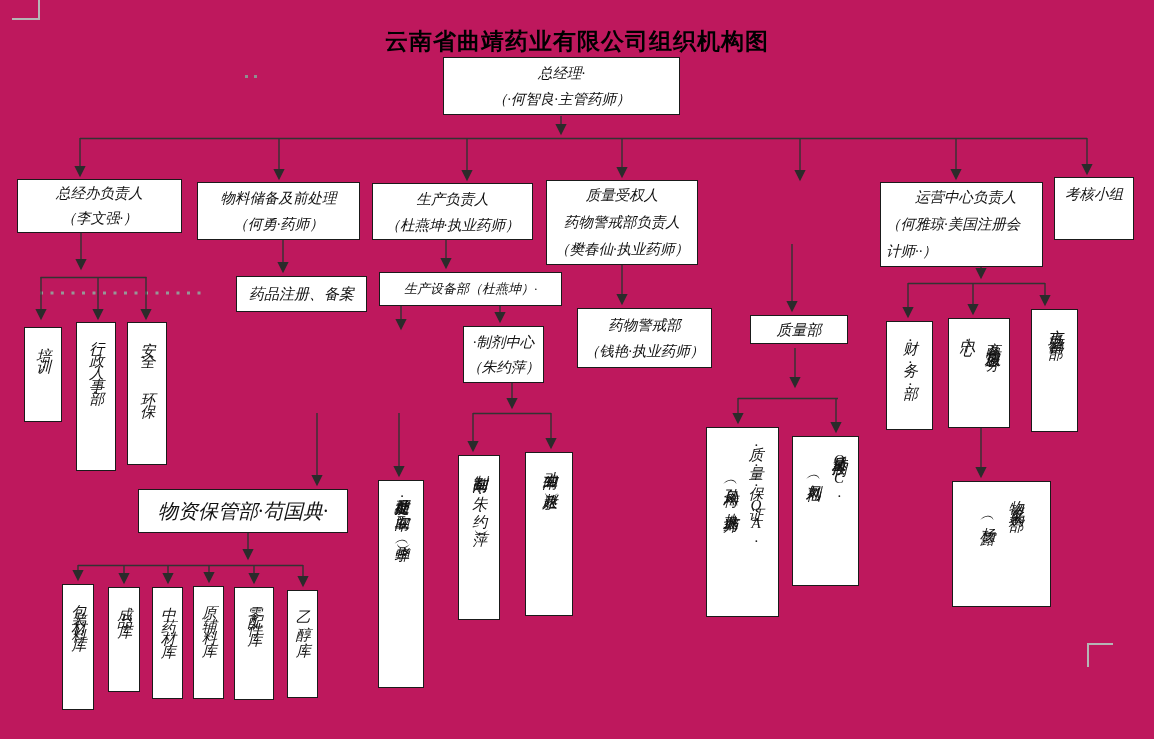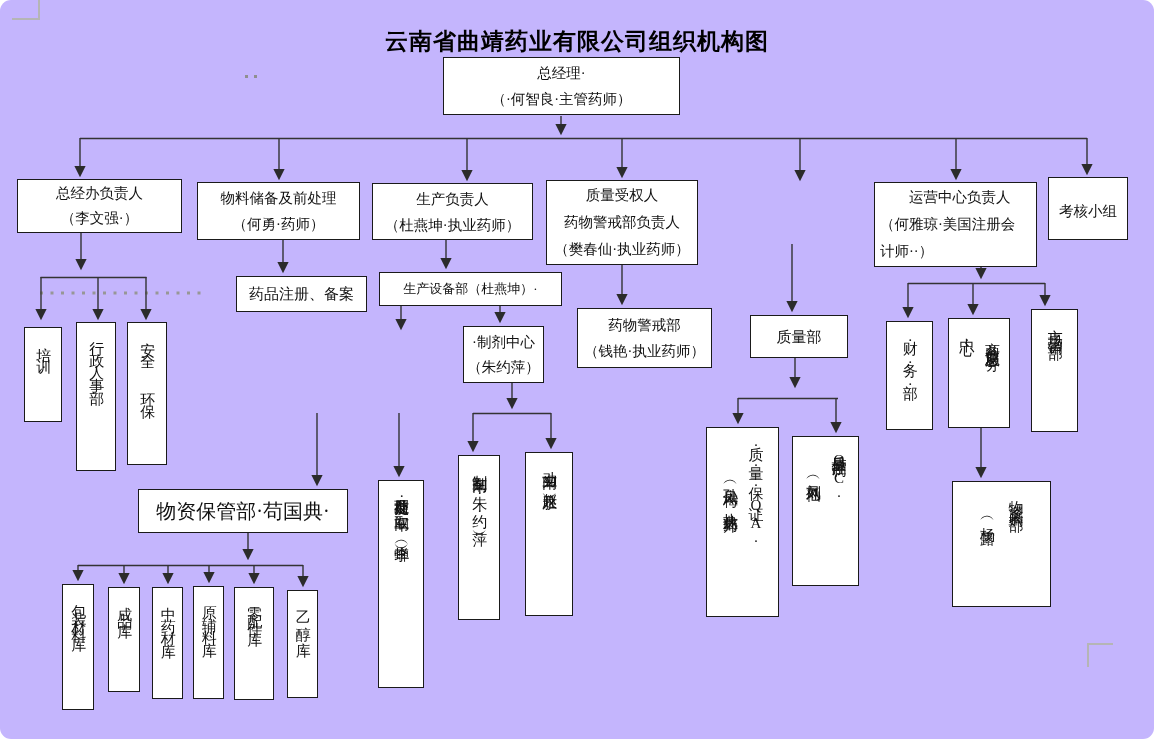--- a/index.html
+++ b/index.html
@@ -1,26 +1,26 @@
 <!DOCTYPE html>
 <html><head>
 <meta charset="utf-8">
 <style>
   html,body{margin:0;padding:0;background:#fff;}
-  #page{position:relative;width:1154px;height:739px;background:#c4b5fd;overflow:hidden;
-        font-family:"Liberation Serif","DejaVu Serif",serif;color:#111;border-radius:11px;}
+  #page{position:relative;width:1154px;height:739px;background:#be185d;overflow:hidden;
+        font-family:"Liberation Serif","DejaVu Serif",serif;color:#111;}
   #title{position:absolute;top:26px;left:0;width:1154px;text-align:center;
          font-size:23px;font-weight:bold;letter-spacing:1px;color:#000;}
   svg.wires{position:absolute;left:0;top:0;z-index:1;}
   .box{position:absolute;z-index:2;border:1.6px solid #1a1a1a;background:#fff;box-sizing:border-box;
        display:flex;flex-direction:column;align-items:center;justify-content:center;
-       text-align:center;font-size:14.5px;line-height:26px;white-space:pre-wrap;}
+       text-align:center;font-size:14.5px;line-height:26px;white-space:pre-wrap;font-style:italic;}
   .lh25{line-height:25px;}
-  .top{justify-content:flex-start;padding-top:20px;}
-  .lft{align-items:flex-start;text-align:left;padding:15px 5px;}
+  .top{justify-content:flex-start;padding-top:3px;margin-left:6px;}
+  .lft{align-items:flex-start;text-align:left;padding:15px 5px;margin-left:6px;}
   .vbox{flex-direction:row;justify-content:center;align-items:flex-start;padding-top:7px;}
   .vtext{writing-mode:vertical-rl;text-orientation:upright;font-size:15px;line-height:1.55;}
   .ls0{letter-spacing:0;}  .ls1{letter-spacing:1px;} .ls2{letter-spacing:2px;}
   .ls3{letter-spacing:3px;} .ls4{letter-spacing:4px;} .ls8{letter-spacing:8px;}
   .ls12{letter-spacing:12px;} .ls16{letter-spacing:16px;}
 </style>
 </head>
 <body>
 
 <div id="page">
@@ -163,21 +163,21 @@
   <div class="box vbox" style="left:234px;top:587px;width:40px;height:113px">
     <span class="vtext ls8">零配件库·</span>
   </div>
   <div class="box vbox" style="left:287px;top:590px;width:31px;height:108px">
     <span class="vtext ls16">乙醇库</span>
   </div>
 
   <div class="box" style="left:577px;top:308px;width:135px;height:60px">药物警戒部
 （钱艳·执业药师）</div>
 
-  <div class="box" style="left:750px;top:315px;width:98px;height:43px;font-size:15px">质量部</div>
+  <div class="box" style="left:750px;top:315px;width:98px;height:29px;font-size:15px">质量部</div>
   <div class="box vbox" style="left:706px;top:427px;width:73px;height:190px">
     <span class="vtext ls2" style="line-height:1.7">质·量·保·证QA·
 （孙凤梅·执业药师）</span>
   </div>
   <div class="box vbox" style="left:792px;top:436px;width:67px;height:150px">
     <span class="vtext ls2" style="line-height:1.7">质量控制QC·
 （刘凤仙）</span>
   </div>
 
   <div class="box vbox" style="left:886px;top:321px;width:47px;height:109px">

